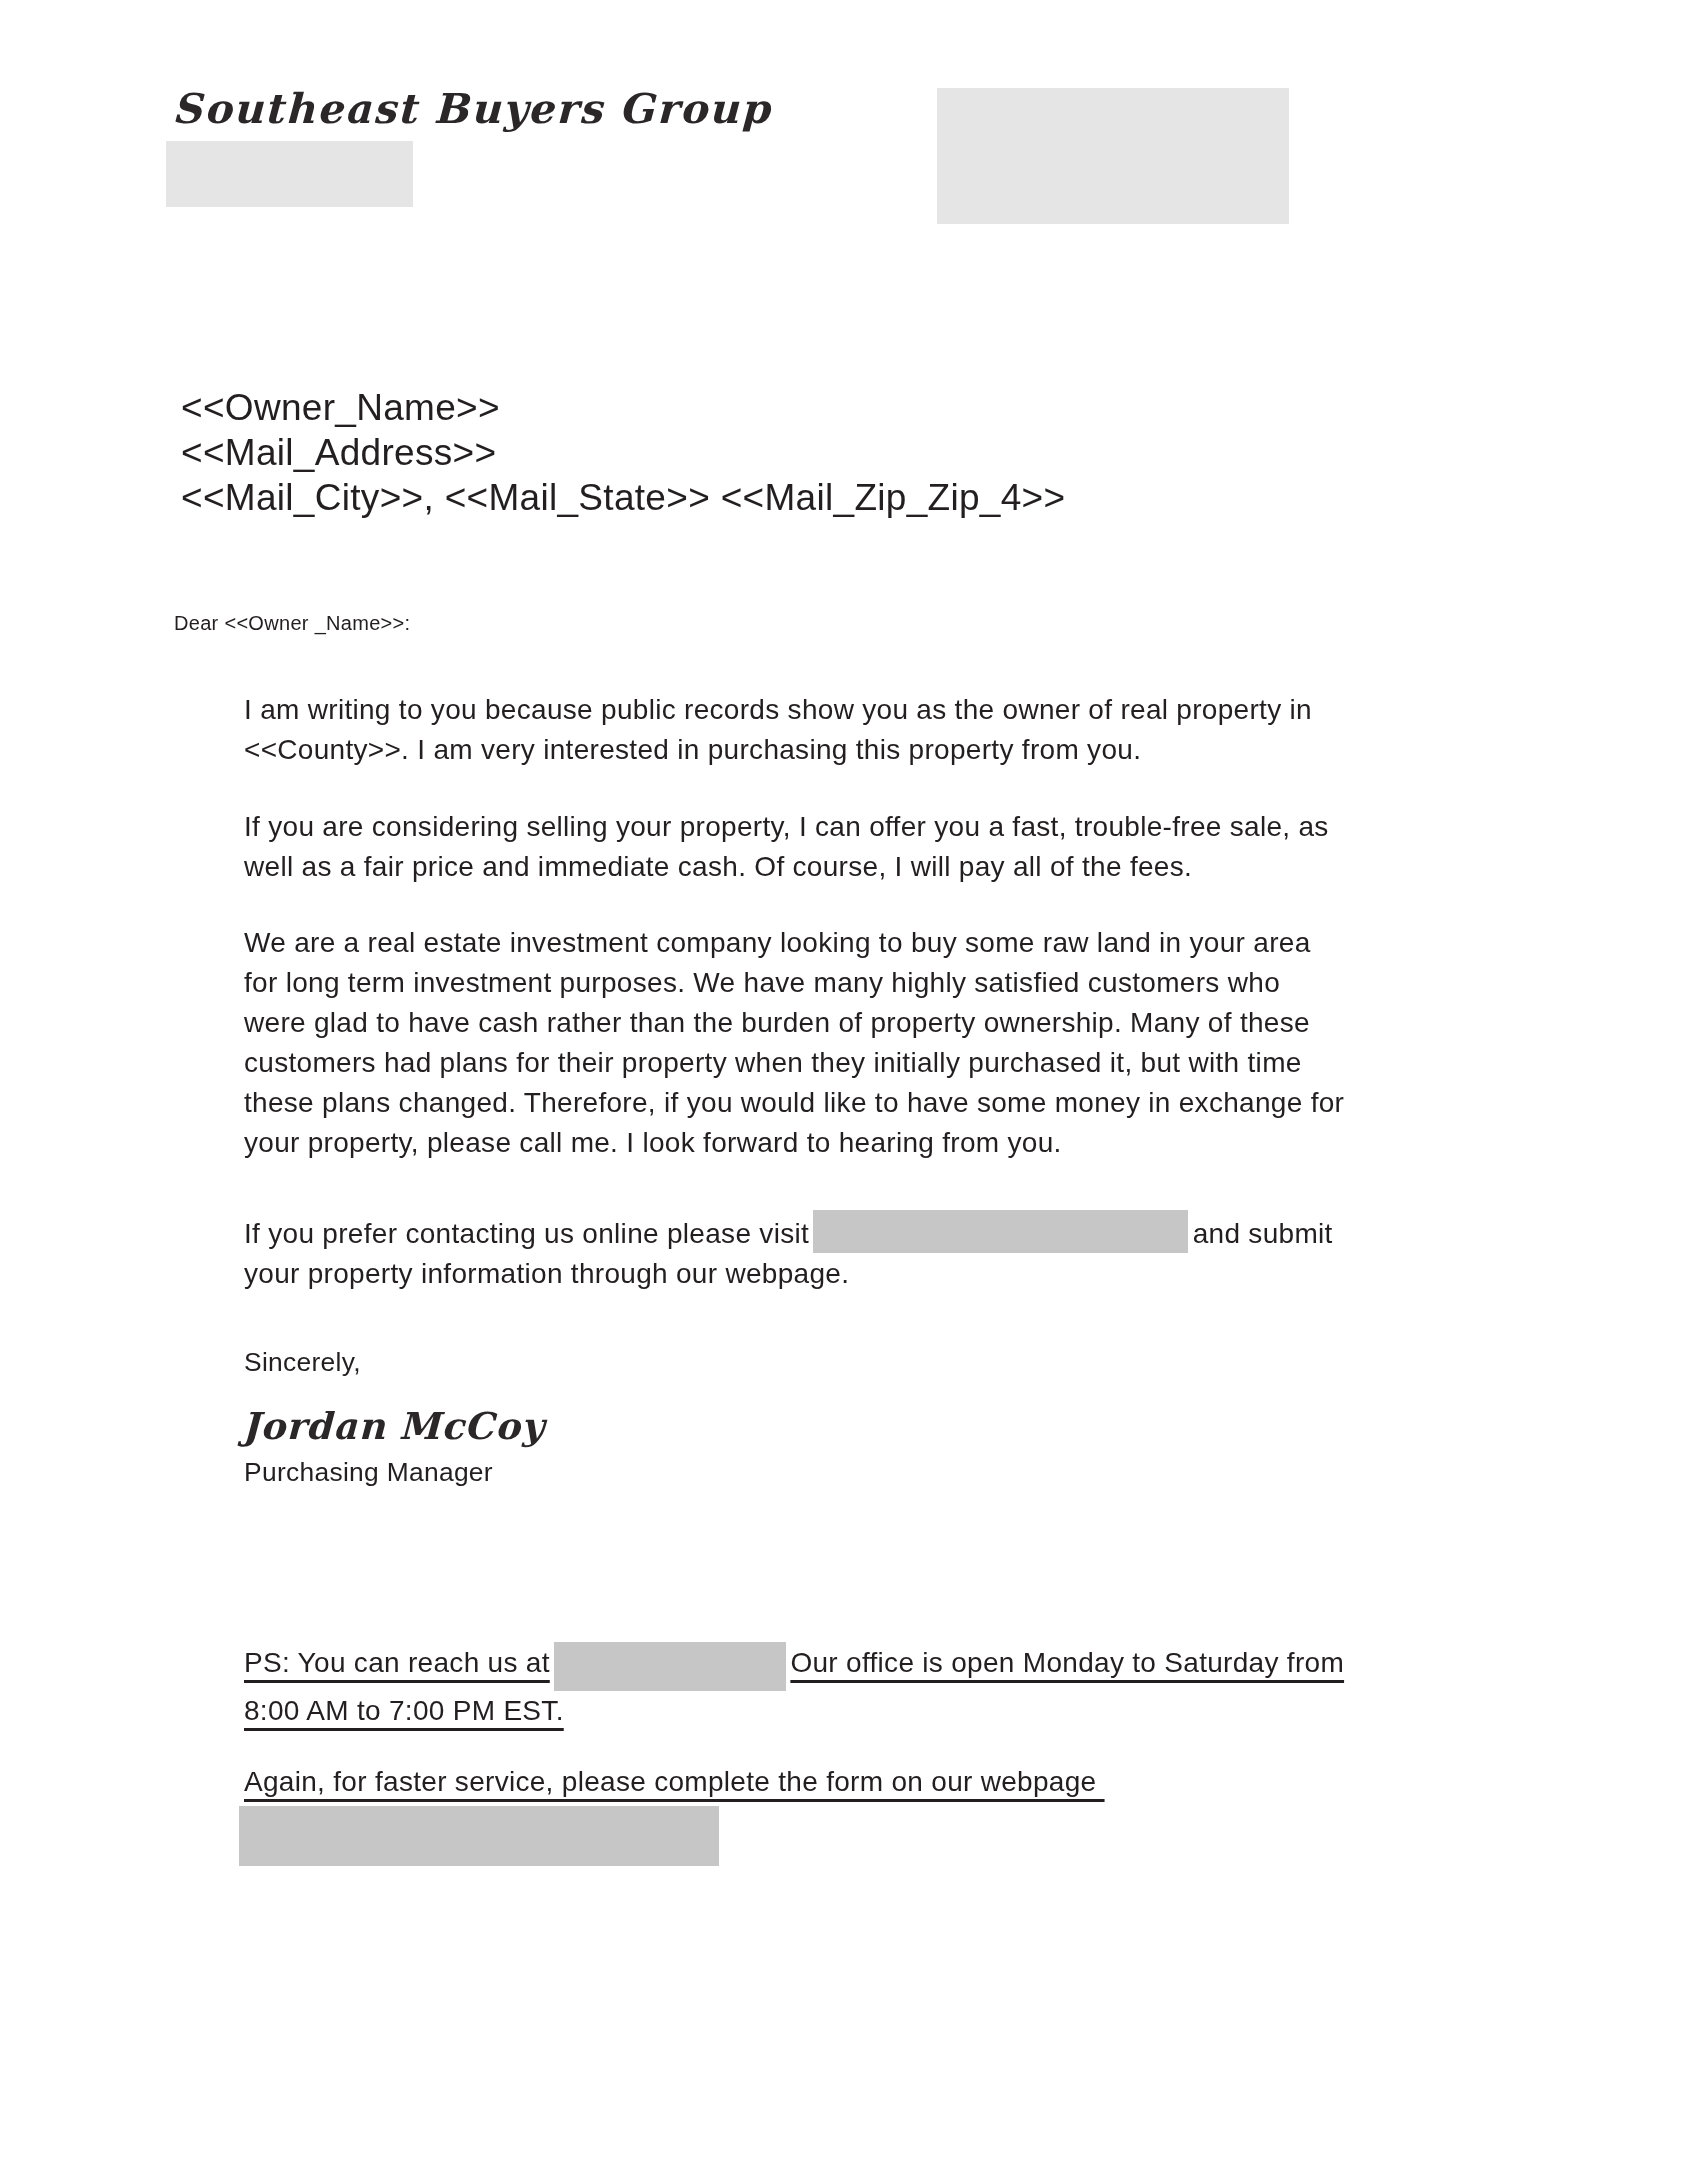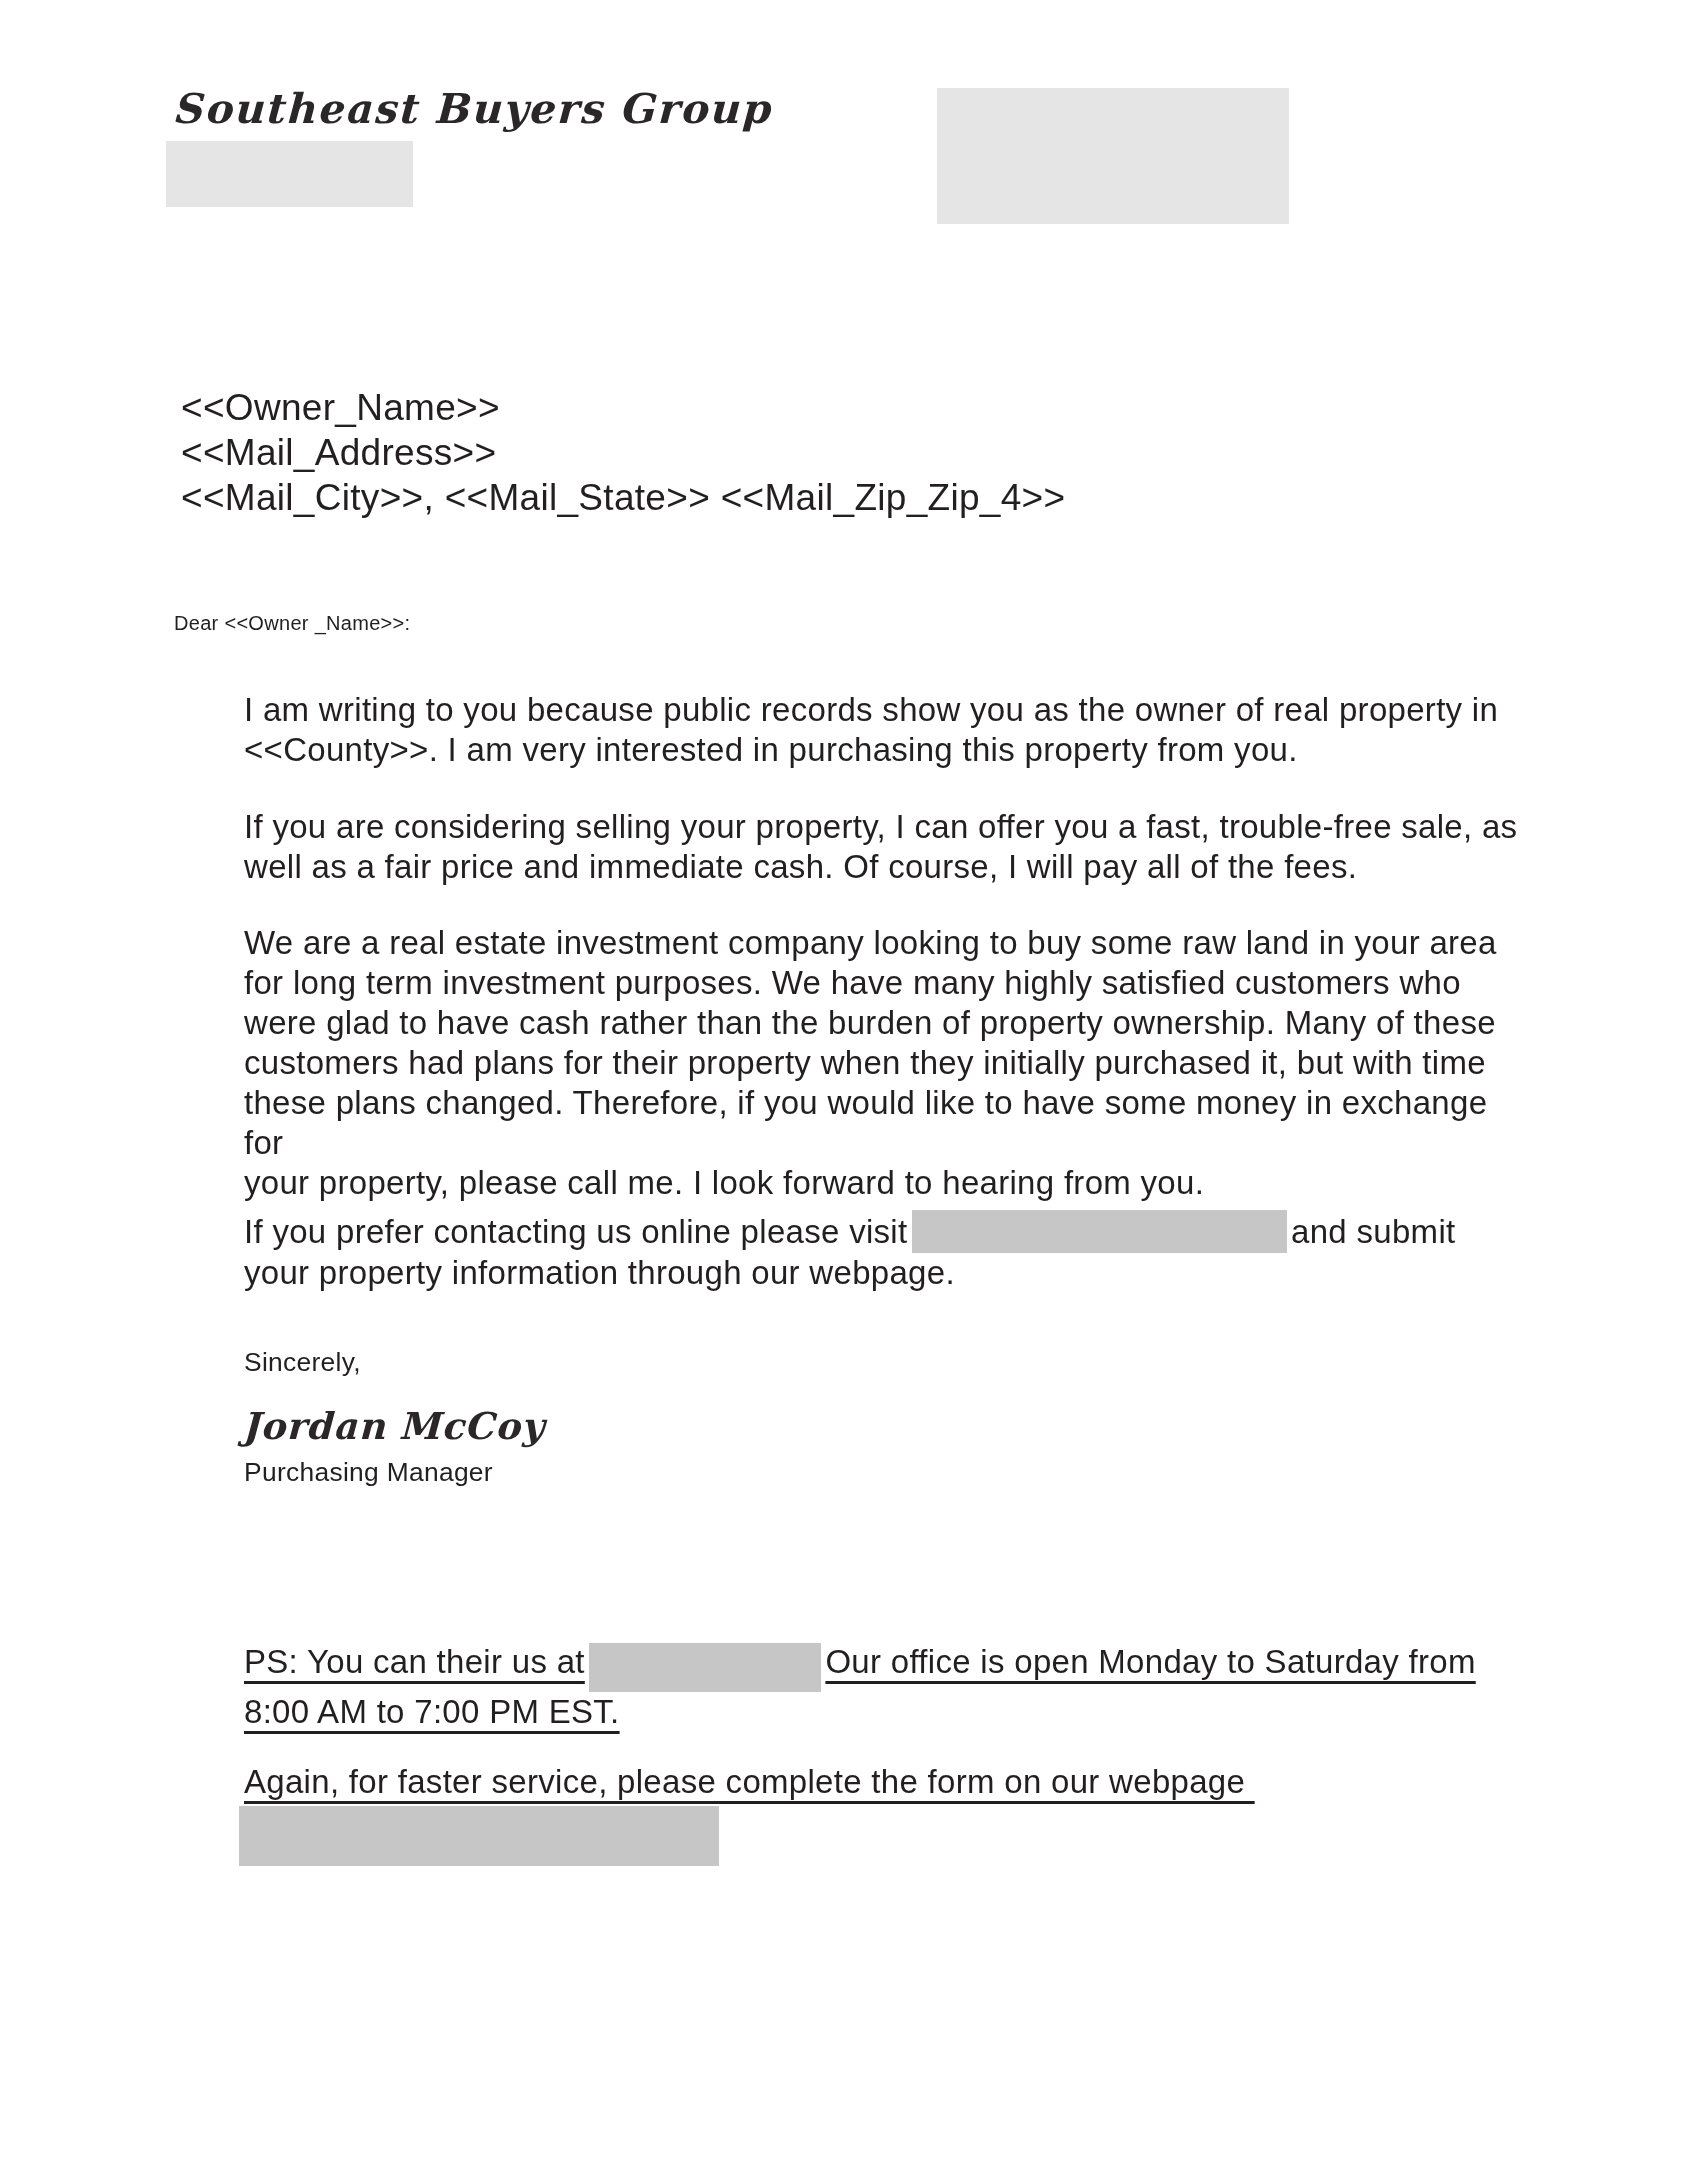--- a/index.html
+++ b/index.html
@@ -63,21 +63,21 @@
     left: 174px;
     top: 612px;
     font-size: 20px;
     letter-spacing: 0.3px;
   }
   .para {
     position: absolute;
     left: 244px;
     width: 1278px;
     margin: 0;
-    font-size: 33px;
+    font-size: 28px;
     line-height: 40px;
     letter-spacing: 0.3px;
     white-space: pre-line;
   }
   .p1 { top: 690px; }
   .p2 { top: 807px; }
   .p3 { top: 923px; }
   .p4 { top: 1210px; }
   .redact-inline {
     display: inline-block;
@@ -161,21 +161,21 @@
 customers had plans for their property when they initially purchased it, but with time
 these plans changed. Therefore, if you would like to have some money in exchange for
 your property, please call me. I look forward to hearing from you.</p>
 
   <div class="sincerely">Sincerely,</div>
 
   <div class="signature">Jordan McCoy</div>
 
   <div class="sig-title">Purchasing Manager</div>
 
-  <p class="para ps underline"><span>PS: You can their us at</span><span class="redact-inline phone-box"></span><span>Our office is open Monday to Saturday from
+  <p class="para ps underline"><span>PS: You can reach us at</span><span class="redact-inline phone-box"></span><span>Our office is open Monday to Saturday from
 8:00 AM to 7:00 PM EST.</span></p>
 
   <p class="para again underline">Again, for faster service, please complete the form on our webpage&nbsp;</p>
 
   <div class="redact medium box-bottom-url"></div>
 
 </div>
 
 
 </body></html>

